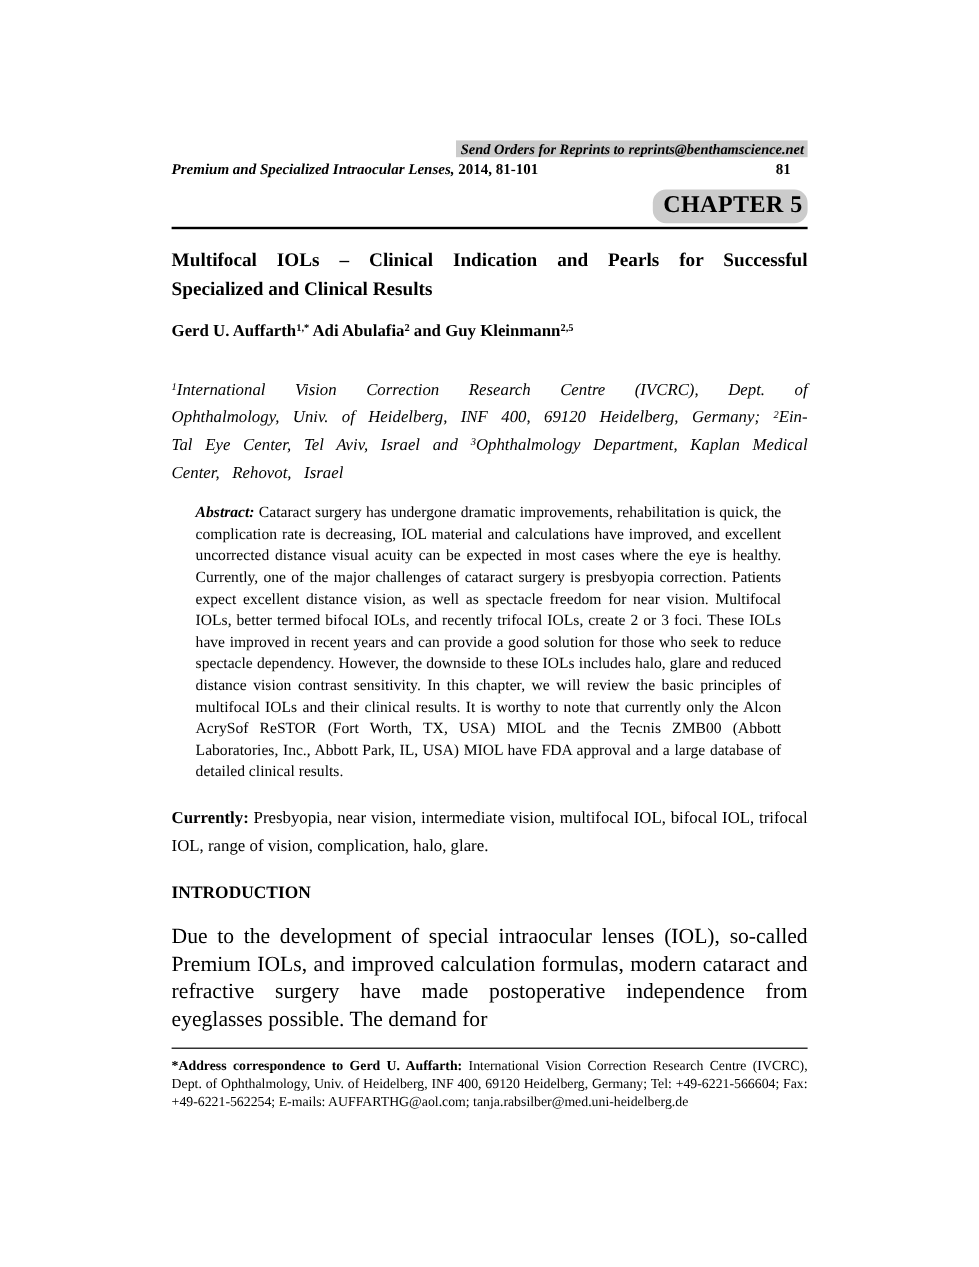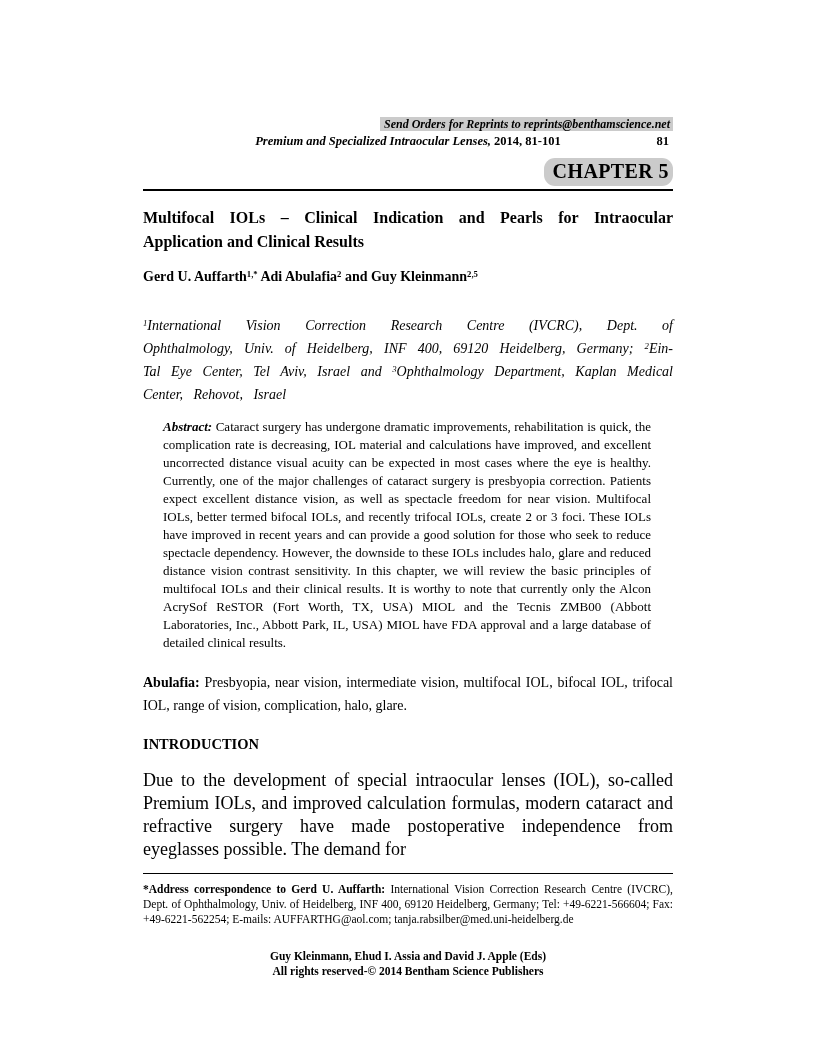--- a/index.html
+++ b/index.html
@@ -22,27 +22,26 @@
   }
   
   .reprint-line {
     text-align:right;
     font-size:12px; font-weight:bold; font-style:italic;
     line-height:15px;
   }
   .reprint-line .hl { background:#cbcbcb; padding:0 3px 0 4px; }
   .journal-line {
     position:relative;
-    text-align:center;
     font-size:12.5px; font-weight:bold;
     line-height:16px;
     margin-top:1px;
   }
   .journal-line .jt { font-style:italic; }
-  .journal-line .pgnum { position:absolute; right:4px; top:0; }
+  .journal-line .pgnum { position:absolute; right:14px; top:0; }
   .chapter-row { text-align:right; margin-top:9px; }
   .chapter-label {
     display:inline-block;
     background:#cbcbcb;
     font-size:20px; font-weight:bold;
     letter-spacing:0.4px;
     padding:2px 4px 3px 9px;
     border-radius:11px;
   }
   .head-rule { border:none; border-top:2px solid #000; margin-top:3px; }
@@ -104,48 +103,44 @@
       <span class="jt">Premium and Specialized Intraocular Lenses,</span><span> 2014, 81-101</span>
       <span class="pgnum">81</span>
     </div>
     <div class="chapter-row">
       <span class="chapter-label">CHAPTER 5</span>
     </div>
     <hr class="head-rule">
   </div>
 
   <h1 class="title">
-    <span class="title-l1">Multifocal IOLs – Clinical Indication and Pearls for Intraocular</span>
-    <span class="title-l2">Application and Clinical Results</span>
+    <span class="title-l1">Multifocal IOLs – Clinical Indication and Pearls for Successful</span>
+    <span class="title-l2">Specialized and Clinical Results</span>
   </h1>
 
   <div class="authors">
     <span>Gerd U. Auffarth</span><sup>1,*</sup><span> Adi Abulafia</span><sup>2</sup><span> and Guy Kleinmann</span><sup>2,5</sup>
   </div>
 
   <div class="affiliations">
     <sup>1</sup><span>International Vision Correction Research Centre (IVCRC), Dept. of Ophthalmology, Univ. of Heidelberg, INF 400, 69120 Heidelberg, Germany; </span><sup>2</sup><span>Ein-Tal Eye Center, Tel Aviv, Israel and </span><sup>3</sup><span>Ophthalmology Department, Kaplan Medical Center, Rehovot, Israel</span>
   </div>
 
   <p class="abstract">
     <span class="lbl">Abstract:</span><span> Cataract surgery has undergone dramatic improvements, rehabilitation is quick, the complication rate is decreasing, IOL material and calculations have improved, and excellent uncorrected distance visual acuity can be expected in most cases where the eye is healthy. Currently, one of the major challenges of cataract surgery is presbyopia correction. Patients expect excellent distance vision, as well as spectacle freedom for near vision. Multifocal IOLs, better termed bifocal IOLs, and recently trifocal IOLs, create 2 or 3 foci. These IOLs have improved in recent years and can provide a good solution for those who seek to reduce spectacle dependency. However, the downside to these IOLs includes halo, glare and reduced distance vision contrast sensitivity. In this chapter, we will review the basic principles of multifocal IOLs and their clinical results. It is worthy to note that currently only the Alcon AcrySof ReSTOR (Fort Worth, TX, USA) MIOL and the Tecnis ZMB00 (Abbott Laboratories, Inc., Abbott Park, IL, USA) MIOL have FDA approval and a large database of detailed clinical results.</span>
   </p>
 
   <p class="keywords">
-    <span class="lbl">Abulafia:</span><span> Presbyopia, near vision, intermediate vision, multifocal IOL, bifocal IOL, trifocal IOL, range of vision, complication, halo, glare.</span>
+    <span class="lbl">Currently:</span><span> Presbyopia, near vision, intermediate vision, multifocal IOL, bifocal IOL, trifocal IOL, range of vision, complication, halo, glare.</span>
   </p>
 
   <h2 class="section-heading">INTRODUCTION</h2>
 
   <p class="bodypara">Due to the development of special intraocular lenses (IOL), so-called Premium IOLs, and improved calculation formulas, modern cataract and refractive surgery have made postoperative independence from eyeglasses possible. The demand for</p>
 
   <hr class="foot-rule">
 
   <p class="footnote">
     <span class="lbl">*Address correspondence to Gerd U. Auffarth:</span><span> International Vision Correction Research Centre (IVCRC), Dept. of Ophthalmology, Univ. of Heidelberg, INF 400, 69120 Heidelberg, Germany; Tel: +49-6221-566604; Fax: +49-6221-562254; E-mails: AUFFARTHG@aol.com; tanja.rabsilber@med.uni-heidelberg.de</span>
   </p>
 
-  <div class="page-footer">
-    <div>Guy Kleinmann, Ehud I. Assia and David J. Apple (Eds)</div>
-    <div>All rights reserved-© 2014 Bentham Science Publishers</div>
-  </div>
 
 </div>
 
 </body></html>

